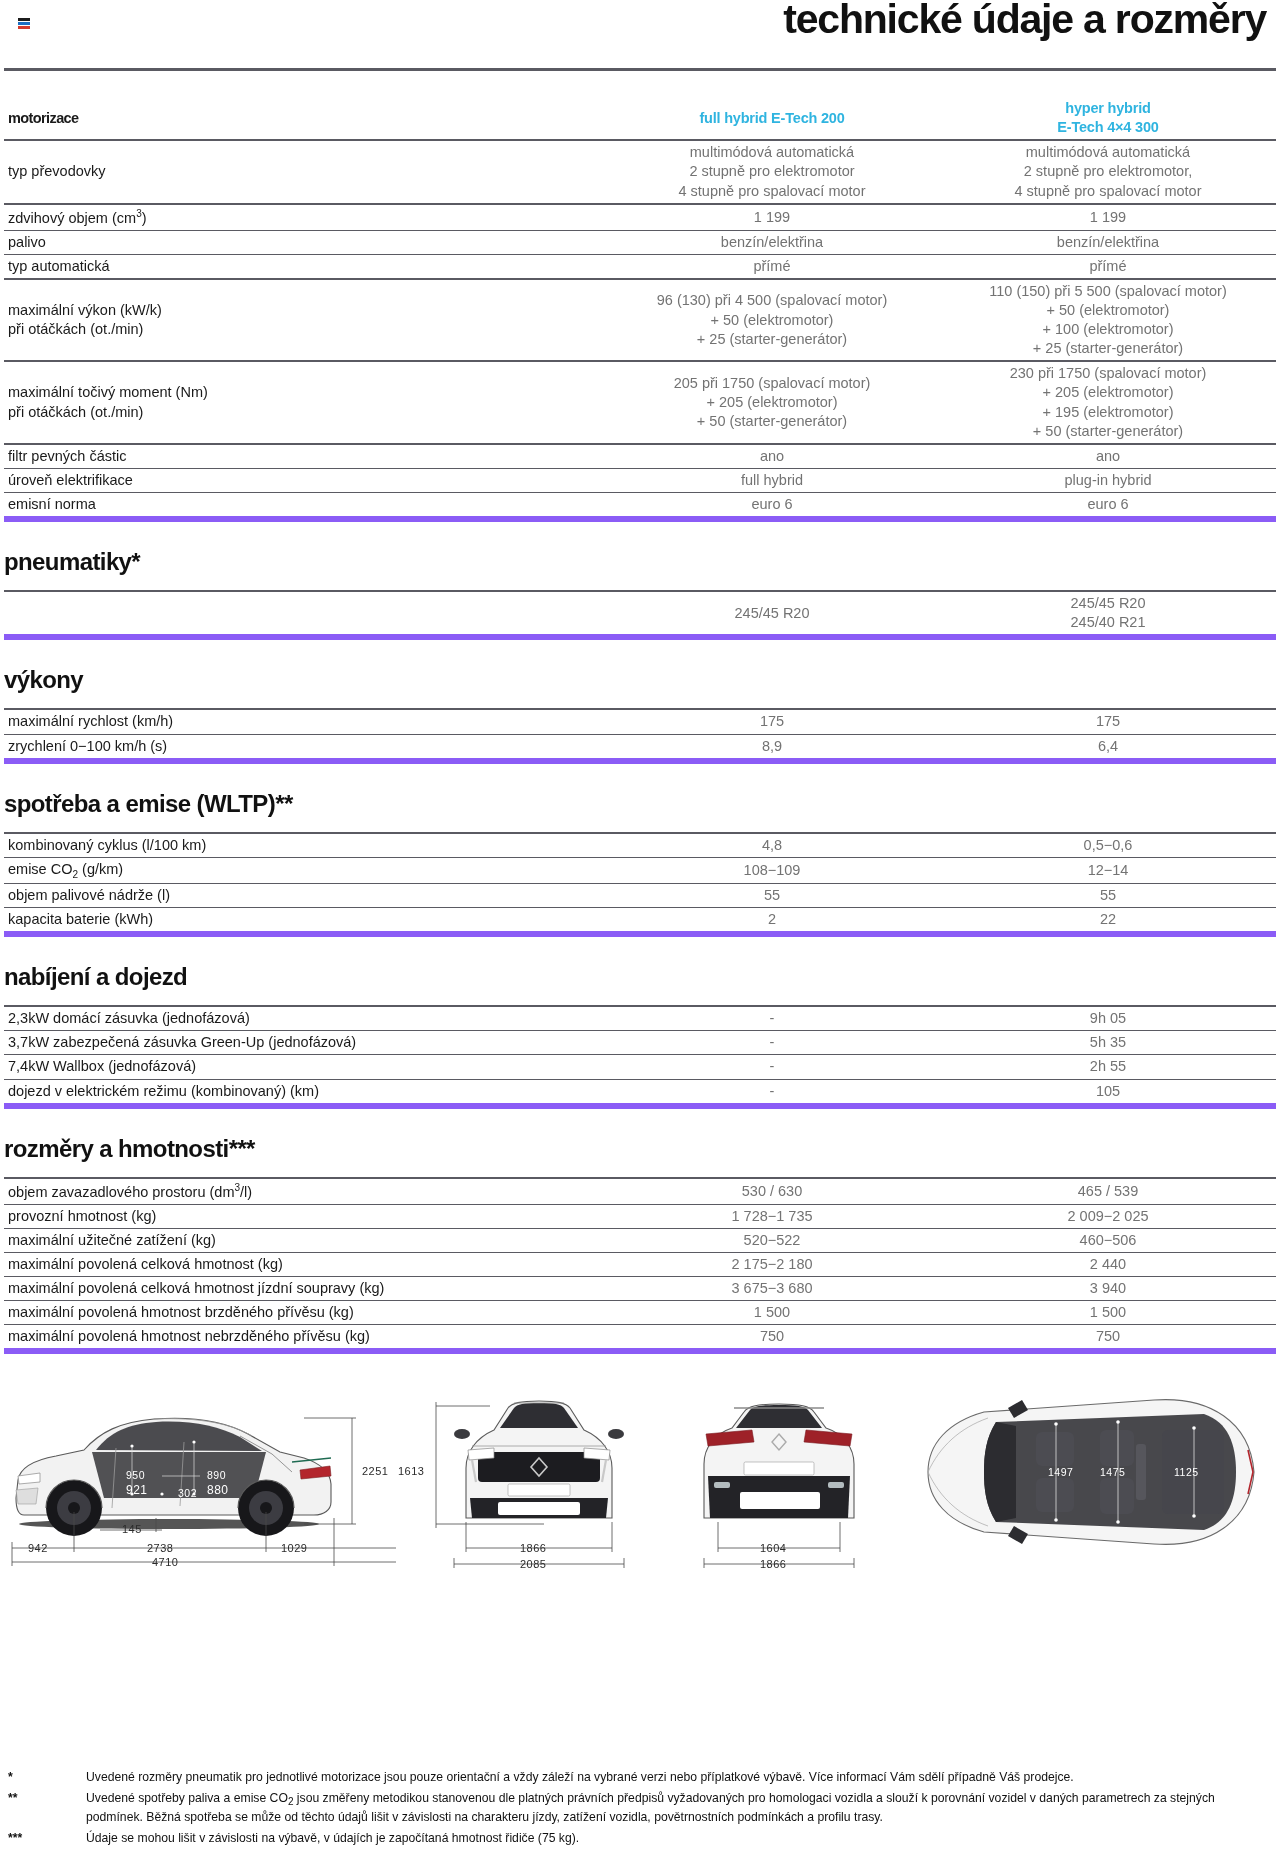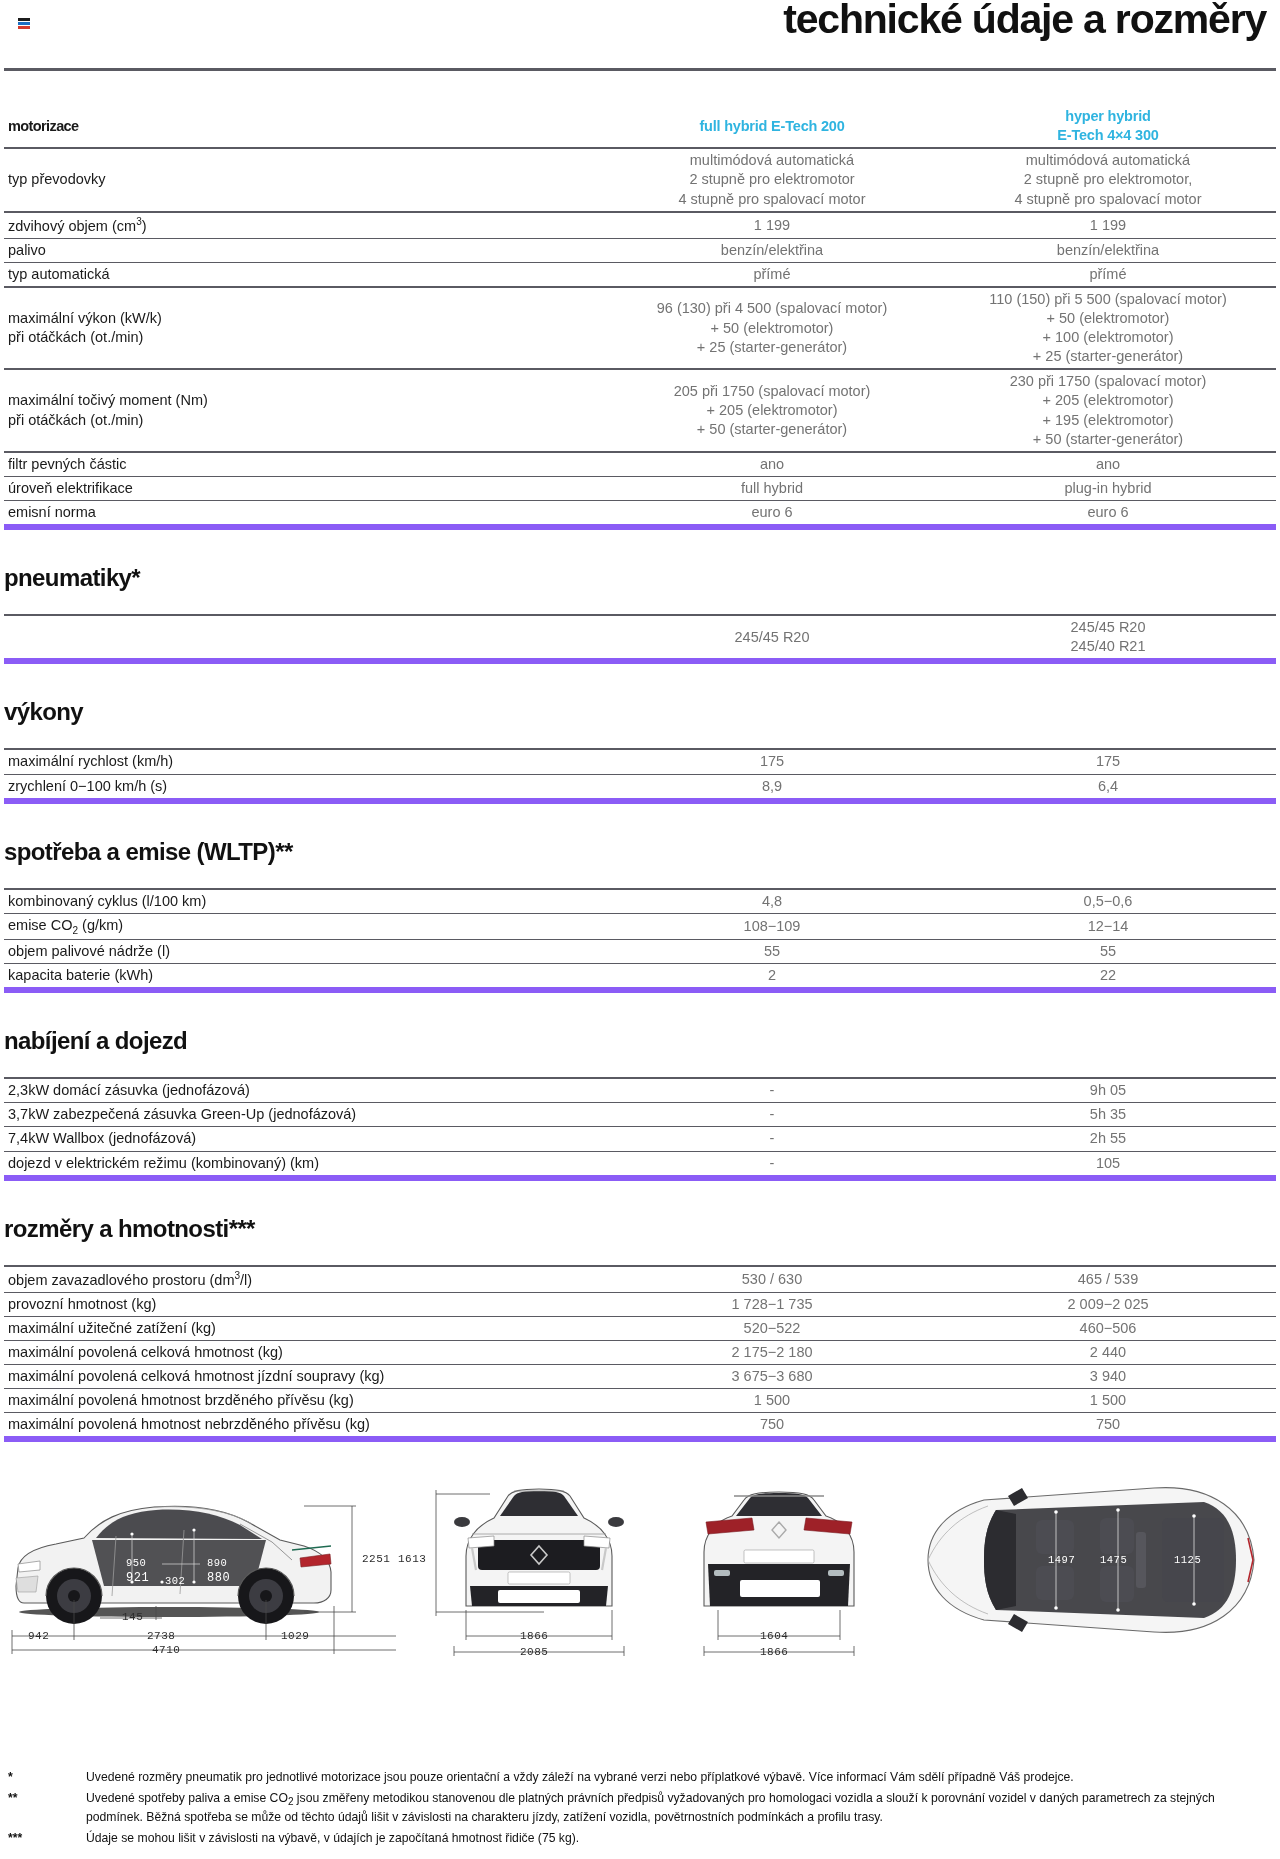--- a/index.html
+++ b/index.html
@@ -58,21 +58,21 @@
     font-size: 24px;
     font-weight: bold;
     letter-spacing: -0.6px;
     color: #111;
     padding-left: 4px;
   }
 
   
   table.spec {
     width: 1272px;
-    margin: 8px 4px;
+    margin: 0 4px;
     border-collapse: collapse;
     table-layout: fixed;
   }
   table.spec col.c-label { width: 600px; }
   table.spec col.c-val { width: 336px; }
 
   table.spec td, table.spec th {
     padding: 2px 4px;
     vertical-align: middle;
     font-size: 14.5px;
@@ -133,21 +133,21 @@
     top: 0;
     height: 200px;
   }
   .d-side { left: 0; width: 400px; }
   .d-front { left: 420px; width: 230px; }
   .d-rear { left: 660px; width: 230px; }
   .d-top { left: 900px; width: 370px; }
 
   .dim-txt {
     position: absolute;
-    font-family: Liberation Mono, monospace;
+    font-family: Liberation Sans, sans-serif;
     font-size: 11px;
     color: #2b2b2b;
     letter-spacing: 0.5px;
     white-space: nowrap;
     text-align: right;
   }
   .dim-txt.white { color: #ffffff; font-size: 10.5px; }
   .dim-txt.small { font-size: 12px; }
 
   
@@ -485,21 +485,21 @@
 
       <line x1="348" y1="46" x2="348" y2="152" stroke="#4a4a4a" stroke-width="0.8"></line>
       <line x1="300" y1="46" x2="352" y2="46" stroke="#4a4a4a" stroke-width="0.8"></line>
       <line x1="300" y1="152" x2="352" y2="152" stroke="#4a4a4a" stroke-width="0.8"></line>
     </svg>
 
     <div class="dim-txt white" style="left:122px; top:97px;">950</div>
     <div class="dim-txt white small" style="left:122px; top:111px;">921</div>
     <div class="dim-txt white" style="left:203px; top:97px;">890</div>
     <div class="dim-txt white small" style="left:203px; top:111px;">880</div>
-    <div class="dim-txt white" style="left:161px; top:115px;">302</div>
+    <div class="dim-txt white" style="left:174px; top:115px;">302</div>
     <div class="dim-txt" style="left:118px; top:151px;">145</div>
 
     <div class="dim-txt" style="left:24px; top:170px;">942</div>
     <div class="dim-txt" style="left:143px; top:170px;">2738</div>
     <div class="dim-txt" style="left:277px; top:170px;">1029</div>
     <div class="dim-txt" style="left:148px; top:184px;">4710</div>
   </div>
 
   <div class="diag" style="left:352px; width:70px;">
     <div class="dim-txt" style="left:6px; top:93px;">2251</div>

